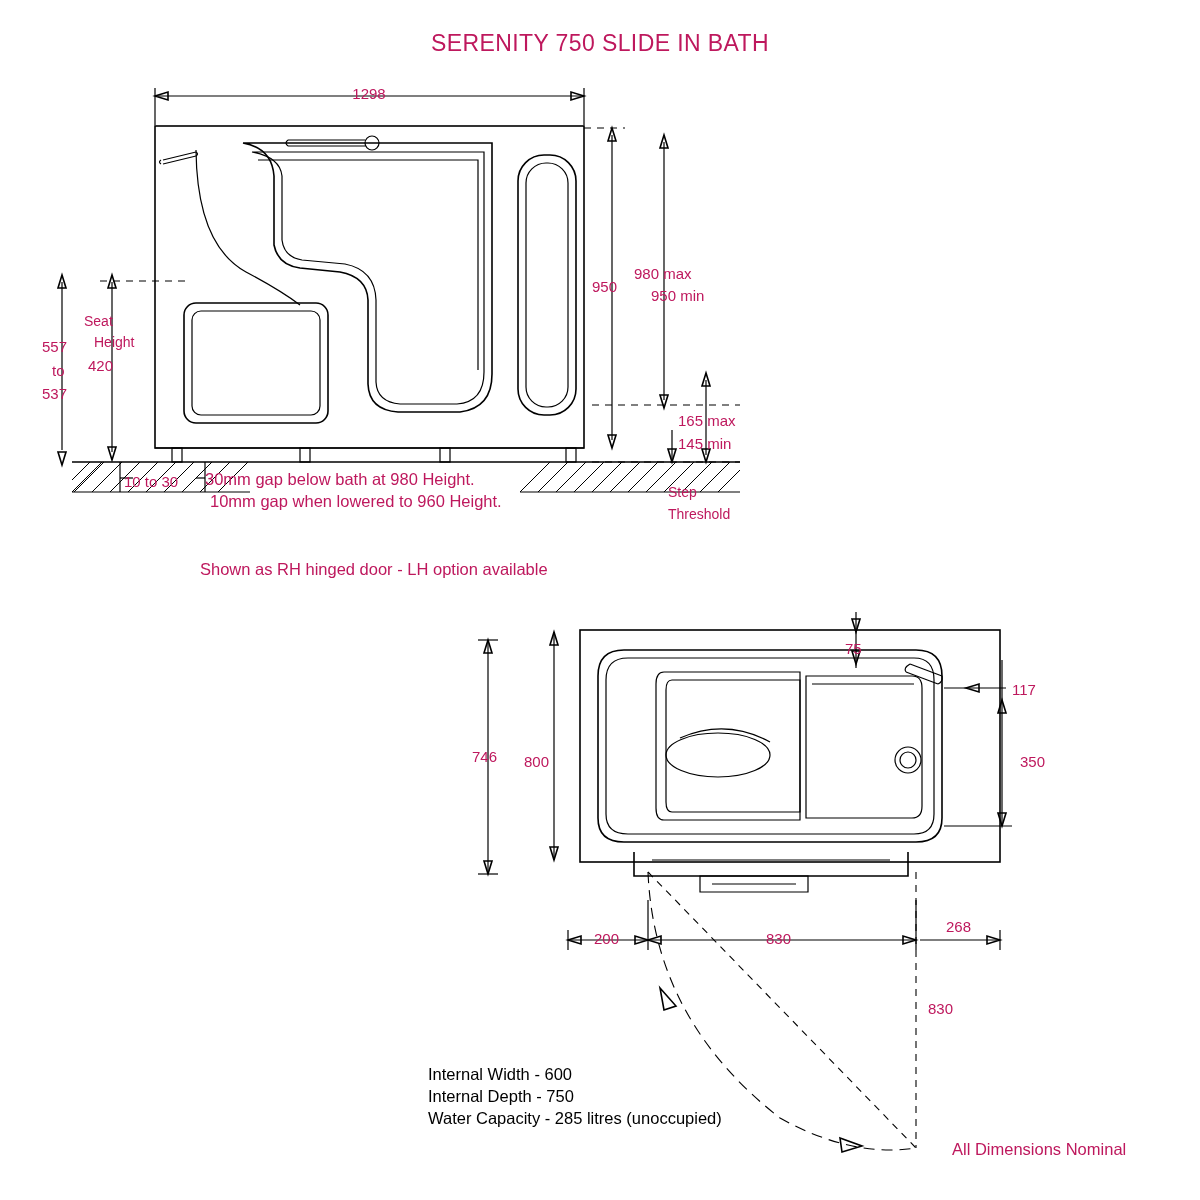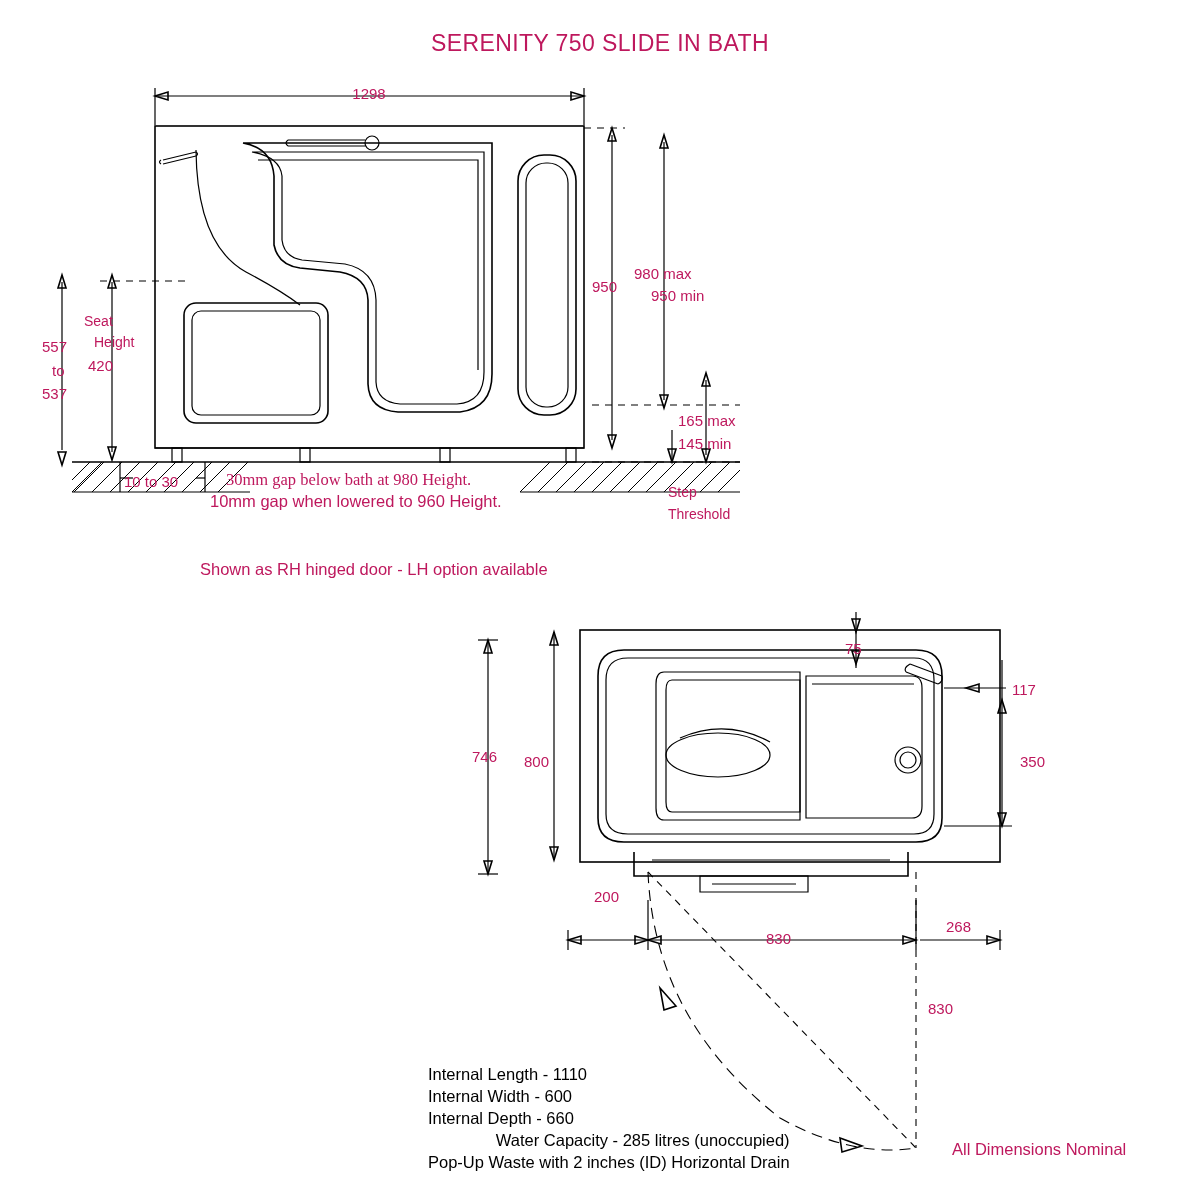--- a/index.html
+++ b/index.html
@@ -292,39 +292,37 @@
   <div class="txt t-dim" style="left:88px; top:357px;">420</div>
 
   <div class="txt t-dim" style="left:124px; top:473px;">10 to 30</div>
 
   <div class="txt t-dim" style="left:678px; top:412px;">165 max</div>
   <div class="txt t-dim" style="left:678px; top:435px;">145 min</div>
 
   <div class="txt t-label" style="left:668px; top:484px;">Step</div>
   <div class="txt t-label" style="left:668px; top:506px;">Threshold</div>
 
-  <div class="txt t-note" style="left:226px; top:470px;font-family:Liberation Serif, serif;">30mm gap below bath at 980 Height.</div>
+  <div class="txt t-note" style="left:205px; top:470px;">30mm gap below bath at 980 Height.</div>
   <div class="txt t-note" style="left:210px; top:492px;text-align:right;">10mm gap when lowered to 960 Height.</div>
 
   <div class="txt t-note" style="left:200px; top:560px;">Shown as RH hinged door - LH option available</div>
 
   <div class="txt t-dim" style="left:845px; top:640px;">75</div>
   <div class="txt t-dim" style="left:1012px; top:681px;">117</div>
   <div class="txt t-dim" style="left:1020px; top:753px;">350</div>
   <div class="txt t-dim" style="left:472px; top:748px;">746</div>
   <div class="txt t-dim" style="left:524px; top:753px;">800</div>
 
-  <div class="txt t-dim" style="left:594px; top:888px;">200</div>
+  <div class="txt t-dim" style="left:594px; top:930px;">200</div>
   <div class="txt t-dim" style="left:766px; top:930px;">830</div>
   <div class="txt t-dim" style="left:946px; top:918px;">268</div>
   <div class="txt t-dim" style="left:928px; top:1000px;">830</div>
 
   <div style="position:absolute; left:428px; top:1063px;">
-    <div class="t-note" style="line-height:22px;">Internal Length - 1110</div>
     <div class="t-note" style="line-height:22px;">Internal Width - 600</div>
-    <div class="t-note" style="line-height:22px;">Internal Depth - 660</div>
+    <div class="t-note" style="line-height:22px;">Internal Depth - 750</div>
     <div class="t-note" style="line-height:22px;text-align:right;">Water Capacity - 285 litres (unoccupied)</div>
-    <div class="t-note" style="line-height:22px;">Pop-Up Waste with 2 inches (ID) Horizontal Drain</div>
   </div>
 
   <div class="txt t-note" style="left:952px; top:1140px;">All Dimensions Nominal</div>
 
 </div>
 
 </body></html>

